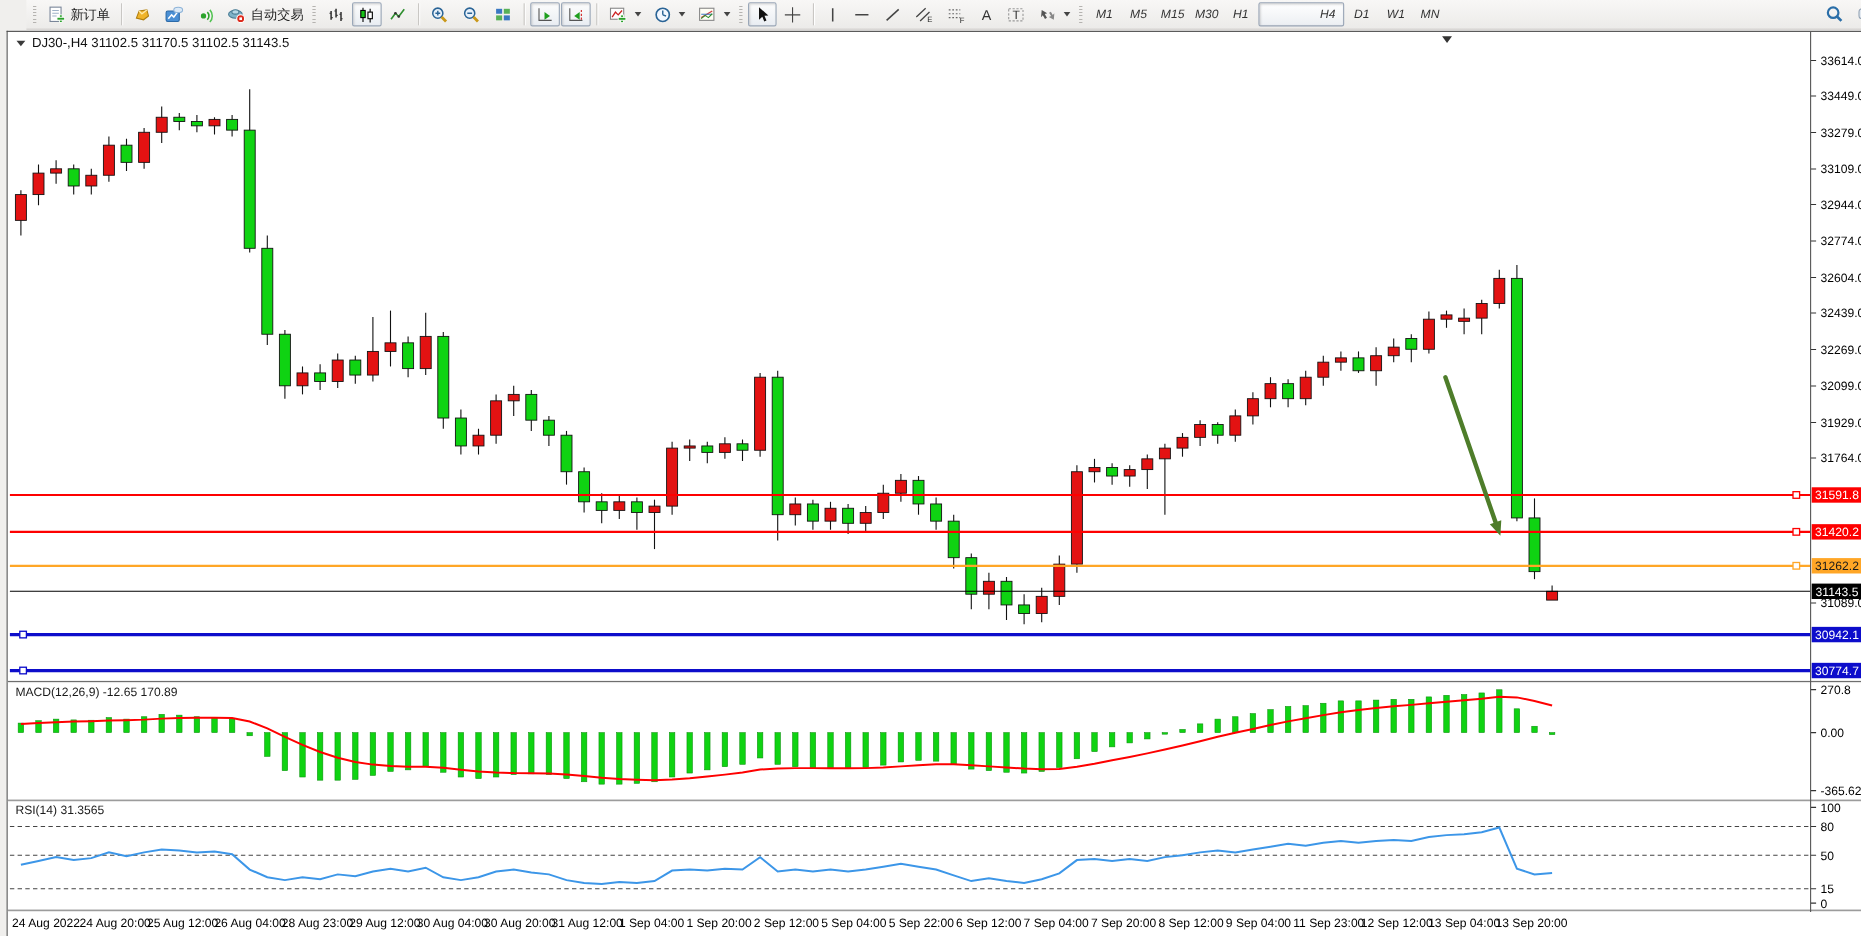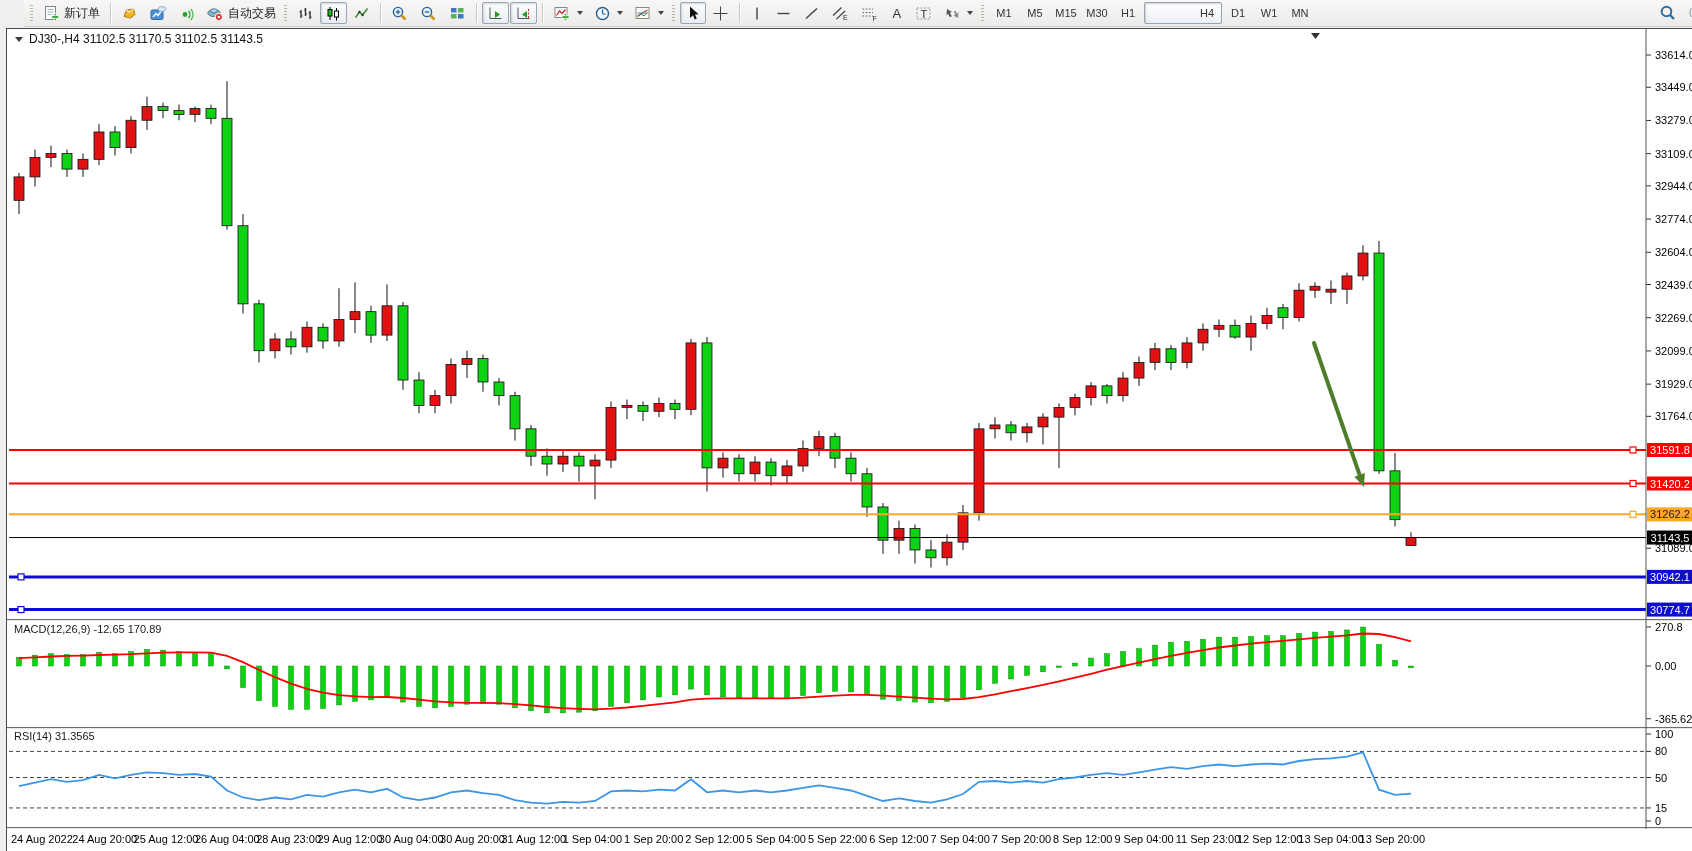--- a/index.html
+++ b/index.html
@@ -239,21 +239,21 @@
   </div>
   <div class="tb-btn">
     <svg width="17" height="17" viewBox="0 0 17 17">
       <path d="M3,4 l5,3 -2.2,0.8 2,3.4 -1.8,1 -2,-3.4 -1.6,1.8 Z" fill="#555"></path>
       <path d="M14,13 l-4.5,-2.6 2,-0.8 -1.8,-3 1.6,-0.9 1.8,3 1.4,-1.6 Z" fill="#888"></path>
     </svg>
     <span class="caret"></span>
   </div>
 
   <div class="tb-handle"></div>
-  <div id="tf-group" style="display:flex;align-items:flex-start;gap:1px;">
+  <div id="tf-group" style="display:flex;align-items:flex-start;gap:1px;font-style:italic;">
       <div class="tf-btn">M1</div>
       <div class="tf-btn">M5</div>
       <div class="tf-btn">M15</div>
       <div class="tf-btn">M30</div>
       <div class="tf-btn">H1</div>
       <div class="tf-btn active">H4</div>
       <div class="tf-btn">D1</div>
       <div class="tf-btn">W1</div>
       <div class="tf-btn">MN</div>
     </div>

